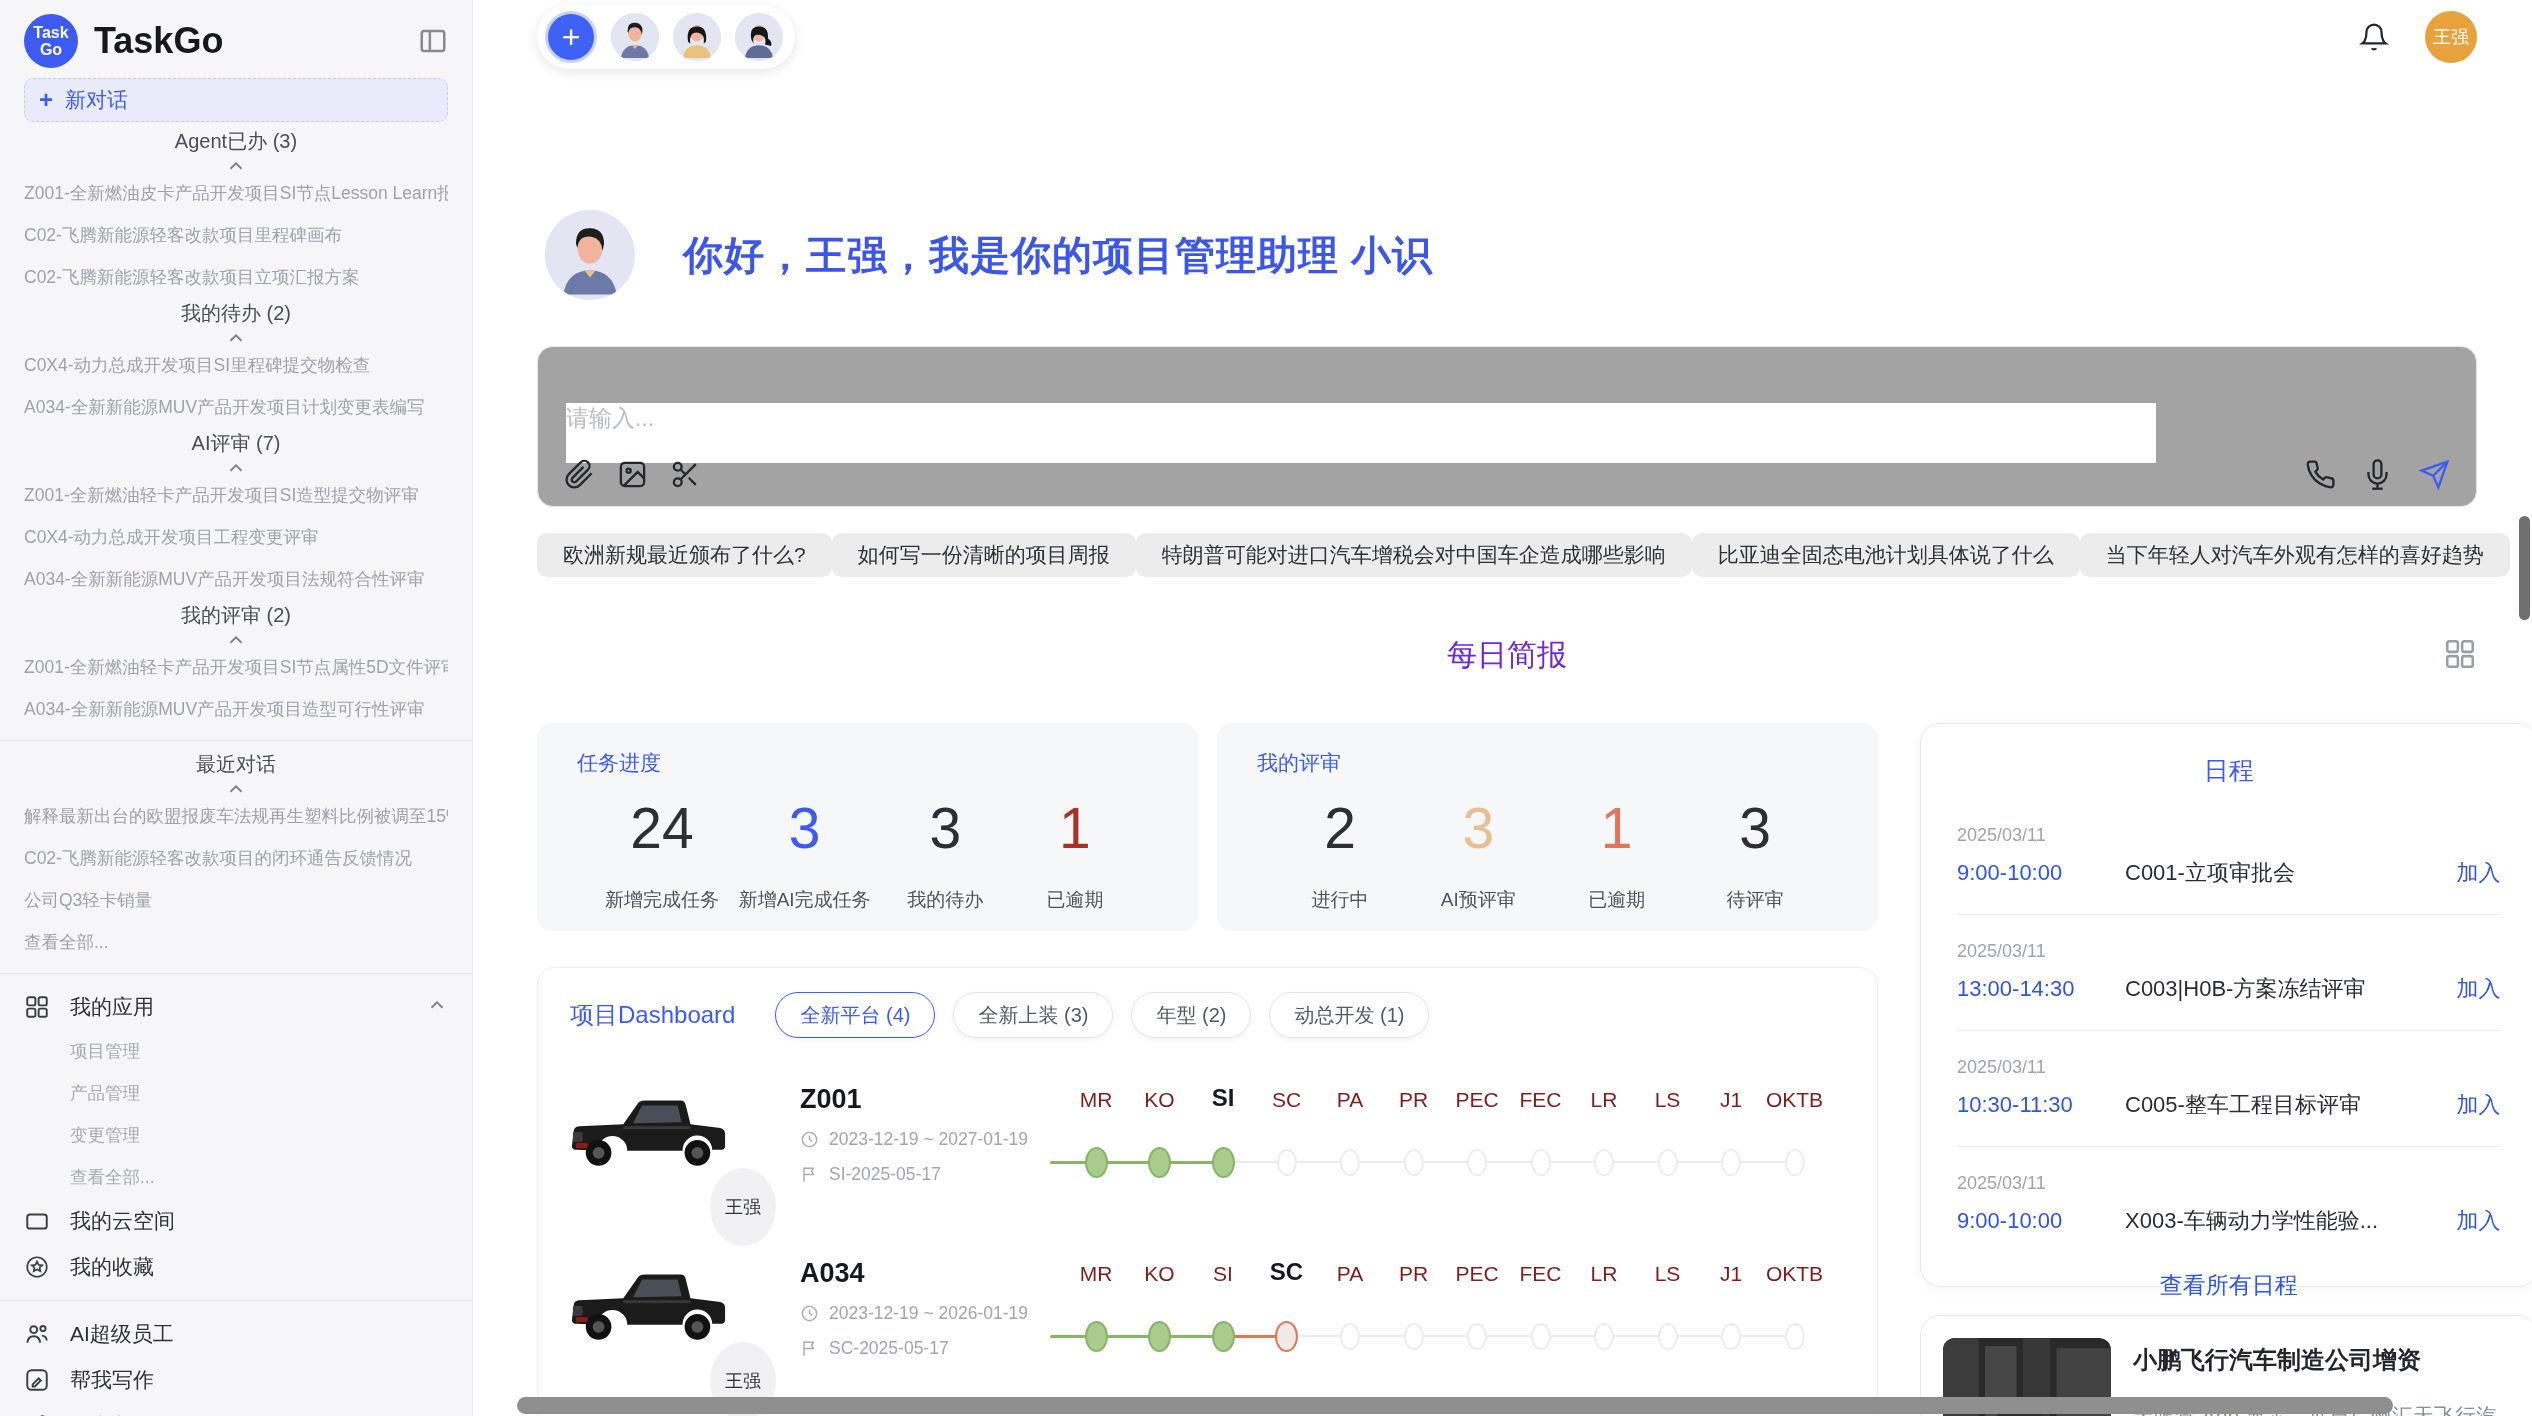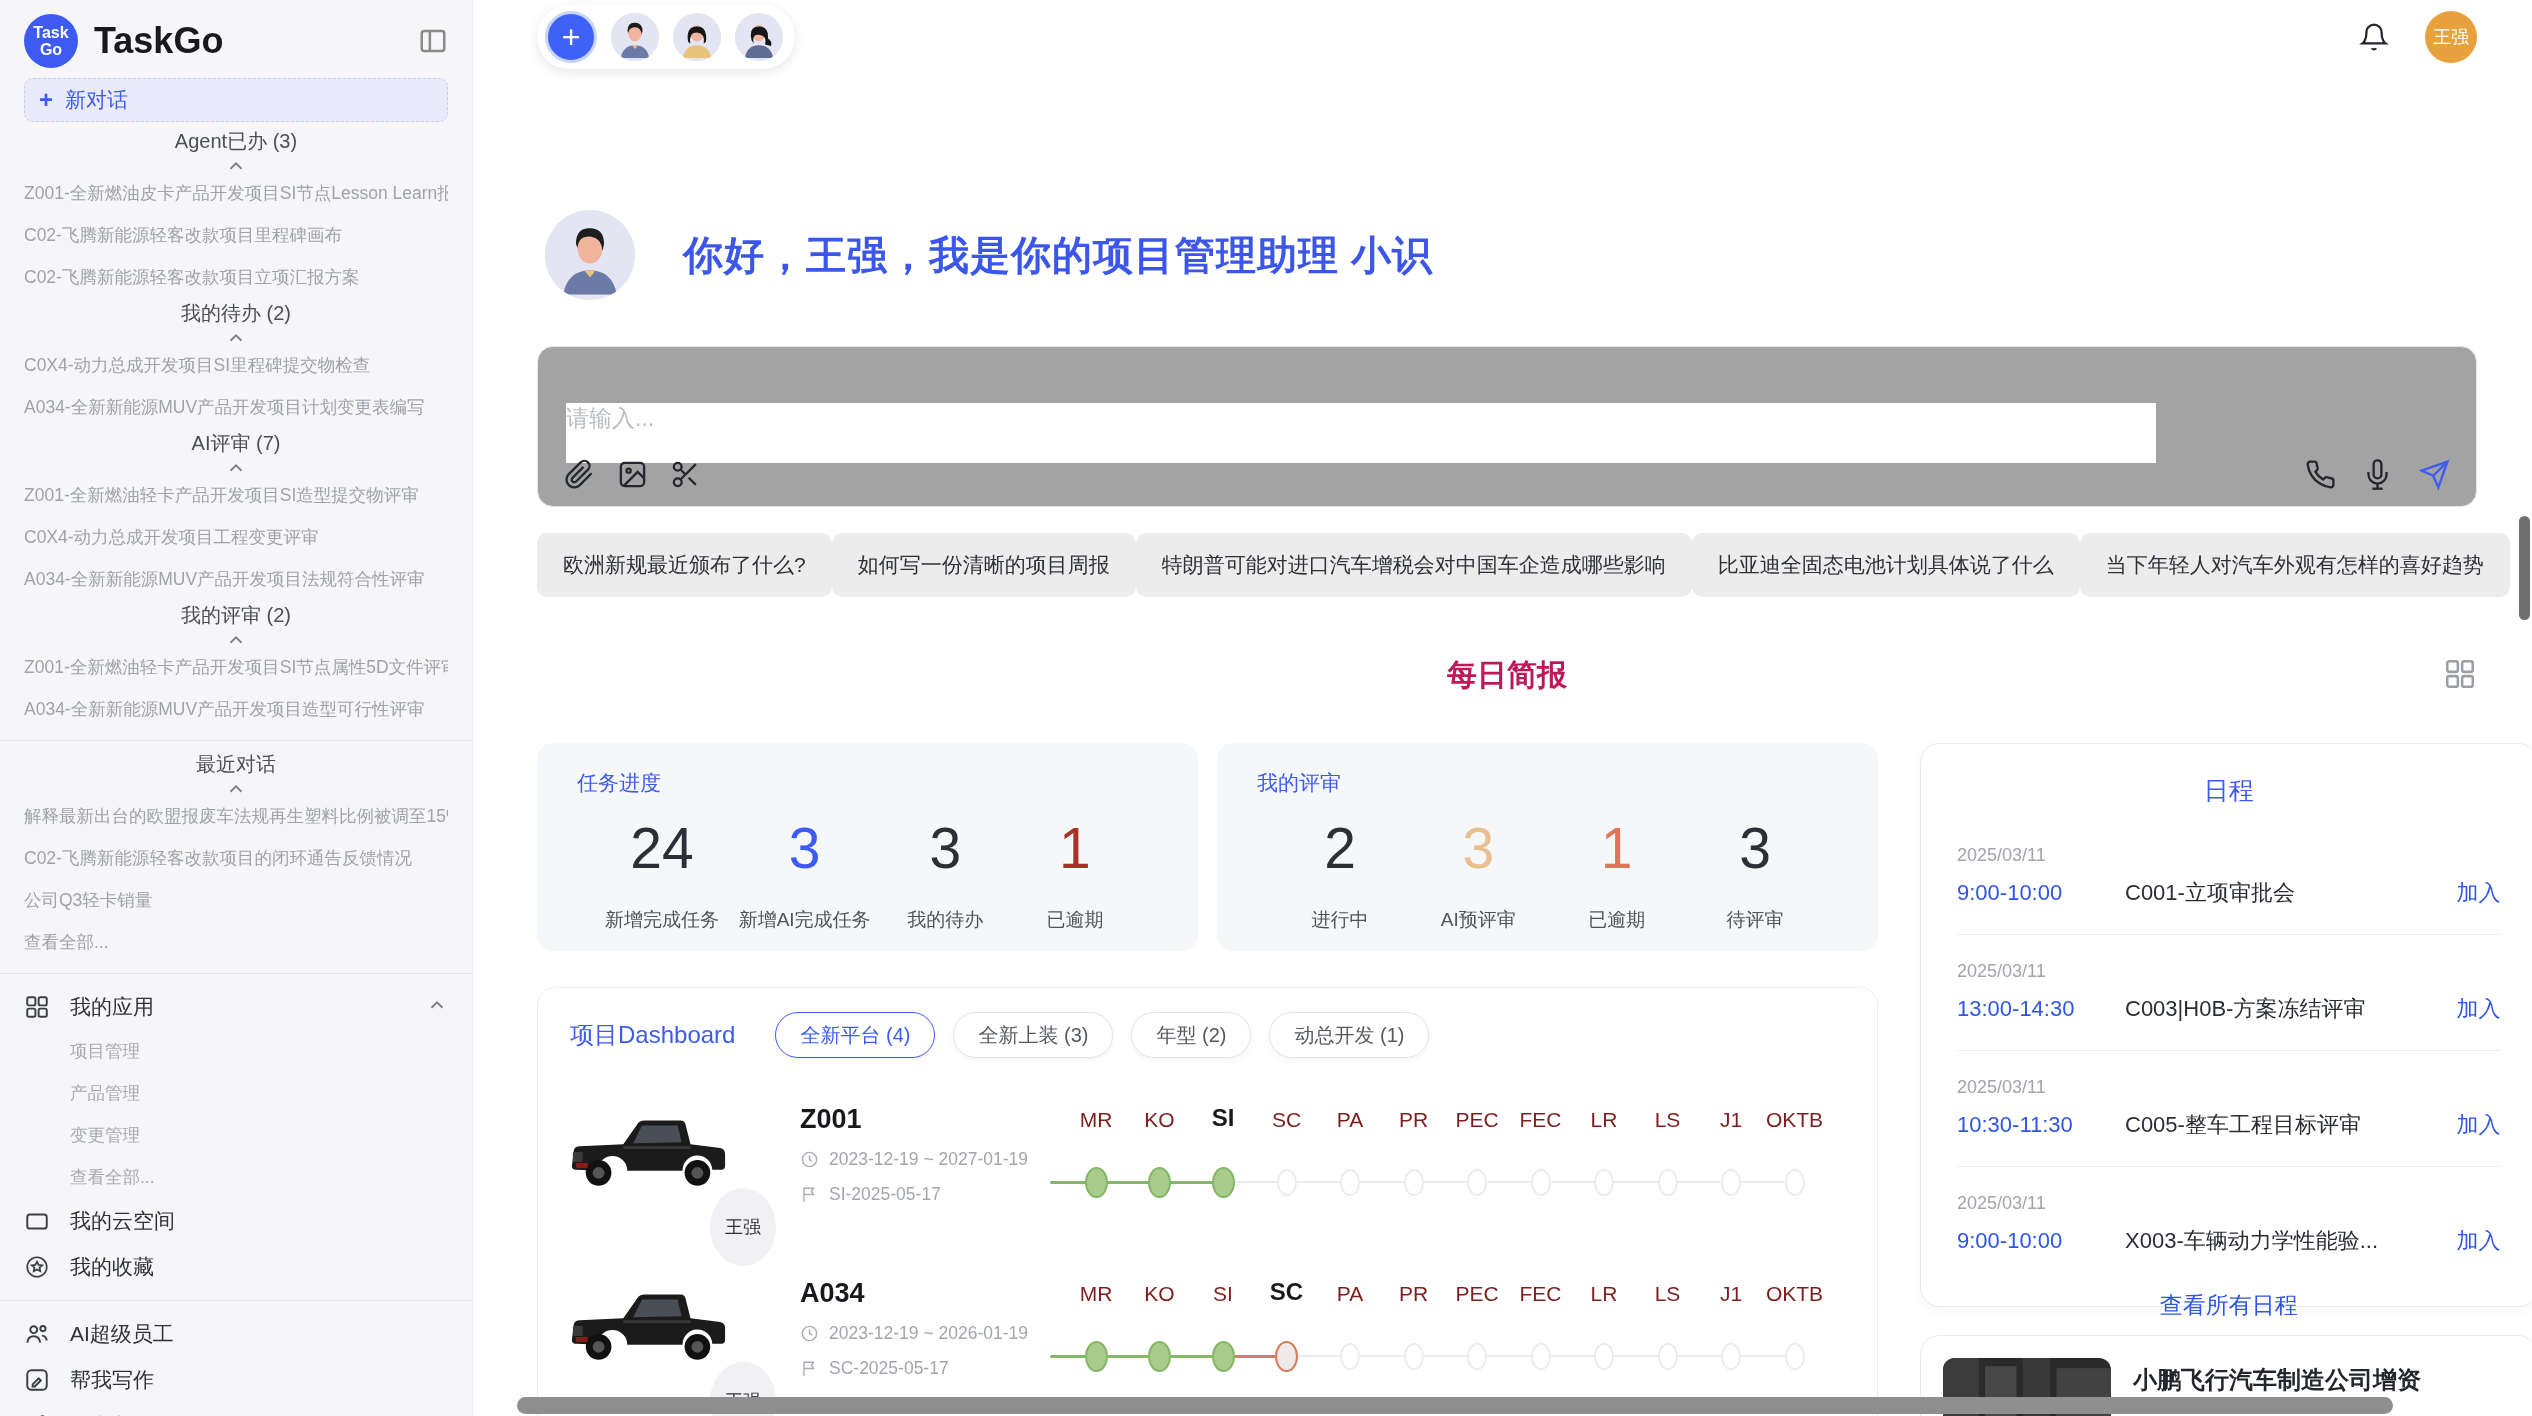--- a/index.html
+++ b/index.html
@@ -54,26 +54,26 @@
     position:relative; background:#a3a3a3; }
   .input-card textarea { position:absolute; top:56px; left:28px; right:320px; height:60px;
     border:none; outline:none; resize:none; font-size:23px; color:#2b2f36;
     font-family:"Liberation Sans","DejaVu Sans",sans-serif; }
   .input-card textarea::placeholder { color:#B9BDC4; }
   .in-icons-l { position:absolute; left:26px; bottom:16px; display:flex; gap:22px; }
   .in-icons-r { position:absolute; right:26px; bottom:16px; display:flex; gap:26px; align-items:center; }
   .in-ic { width:31px; height:31px; cursor:pointer; }
 
   .chips { margin-top:26px; display:flex; justify-content:space-between; }
-  .chip { height:64px; background:#ECECED; border-radius:10px; display:flex; align-items:center;
+  .chip { height:44px; background:#ECECED; border-radius:10px; display:flex; align-items:center;
     padding:0 26px; font-size:21px; color:#2E3238; cursor:pointer; white-space:nowrap; }
 
   .brief-head { margin-top:56px; height:44px; position:relative;
     display:flex; align-items:center; justify-content:center; }
-  .brief-title { font-size:30px; font-weight:bold; color:#be185d; }
+  .brief-title { font-size:30px; font-weight:normal; color:#6d28d9; }
   .brief-grid { position:absolute; right:0; top:4px; width:34px; height:34px; cursor:pointer; }
 
   .cols { display:flex; margin-top:46px; gap:42px; align-items:flex-start; }
   .col-left { width:1341px; flex-shrink:0; }
   .col-right { flex:1; }
 
   .stats-row { display:flex; gap:19px; }
   .stat-card { flex:1; background:#F6F7F8; border-radius:16px; height:208px; padding:26px 40px; }
   .stat-title { font-size:21px; color:#3D5BF0; }
   .stat-cols { display:flex; justify-content:space-between; padding:0 28px; margin-top:18px; }

